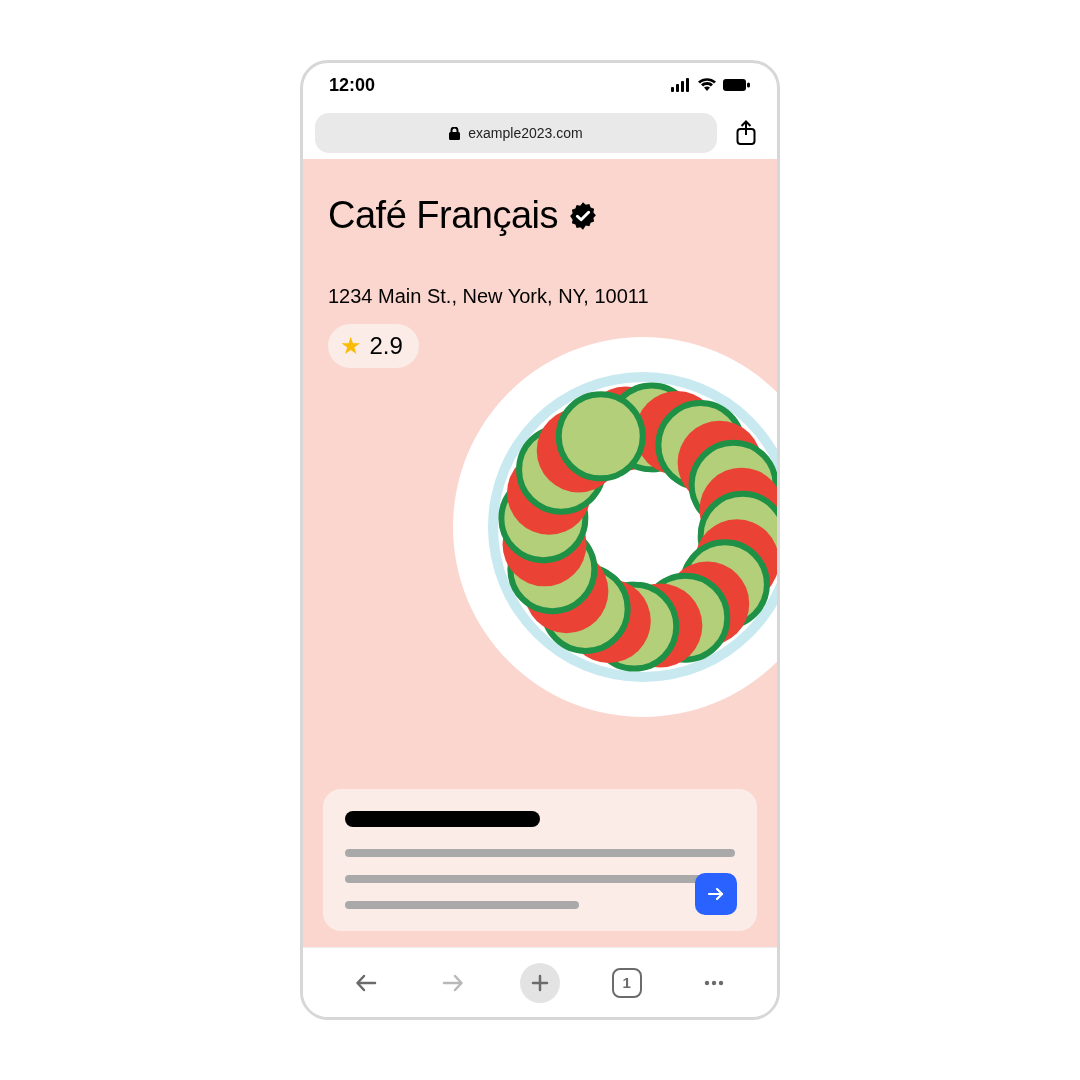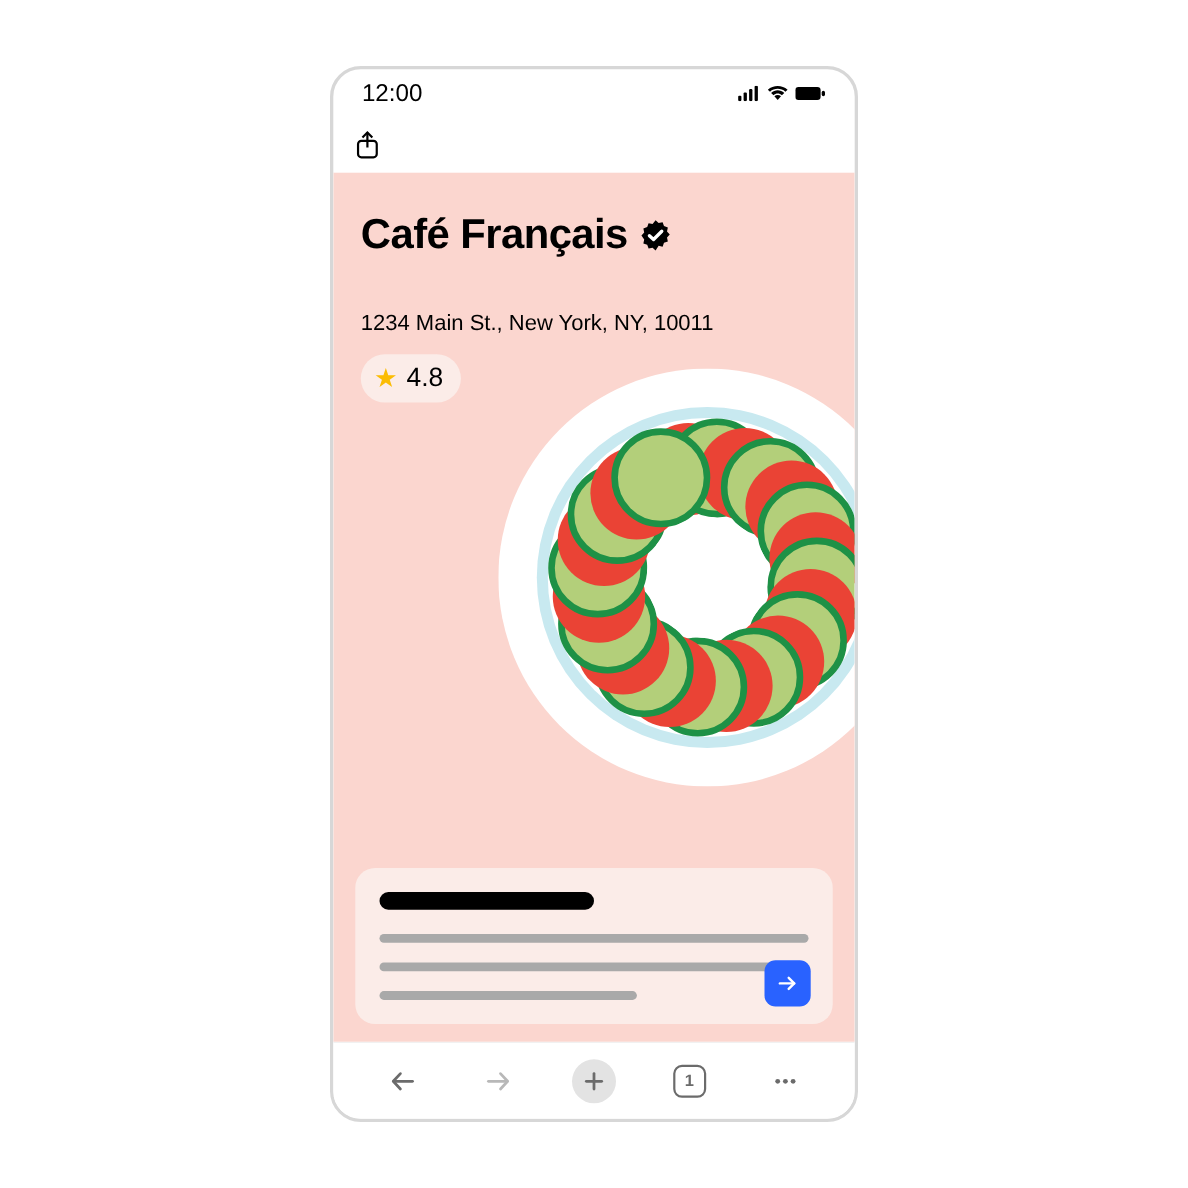--- a/index.html
+++ b/index.html
@@ -23,22 +23,22 @@
     background: #fff;
     display: flex;
     flex-direction: column;
   }
   .status-bar {
     height: 44px;
     display: flex;
     align-items: center;
     justify-content: space-between;
     padding: 0 26px 0 26px;
-    font-size: 22px;
-    font-weight: 400;
+    font-size: 18px;
+    font-weight: 700;
     color: #000;
   }
   .status-right { display:flex; align-items:center; gap:6px; }
   .addr-row {
     padding: 6px 12px;
     display:flex;
     gap:10px;
     align-items:center;
   }
   .addr-bar {
@@ -66,21 +66,21 @@
     overflow:hidden;
   }
   .title-row {
     padding: 35px 25px 0 25px;
     display:flex;
     align-items:center;
     gap:10px;
   }
   .title {
     font-size:38px;
-    font-weight:700;
+    font-weight:400;
     color:#000;
     letter-spacing:-0.5px;
   }
   .address {
     padding: 8px 25px 0 25px;
     font-size:20px;
     font-weight:500;
     color:#000;
     margin-top:40px;
   }
@@ -181,20 +181,27 @@
           <path d="M1 3.5 C6 -1 14 -1 19 3.5 L17 5.4 C13 1.9 7 1.9 3 5.4 Z" fill="#000"></path>
         </svg>
       <svg width="28" height="14" viewBox="0 0 28 14">
           <rect x="0" y="1" width="23" height="12" rx="3" fill="#000"></rect>
           <rect x="24" y="4.5" width="3" height="5" rx="1.5" fill="#000"></rect>
         </svg>
     </div>
   </div>
 
   <div class="addr-row">
+    <div class="addr-bar">
+      <svg width="11" height="13" viewBox="0 0 11 13">
+          <rect x="0" y="5" width="11" height="8" rx="1.5" fill="#000"></rect>
+          <path d="M2.5 5 V3.5 a3 3 0 0 1 6 0 V5" stroke="#000" stroke-width="2" fill="none"></path>
+        </svg>
+      <span>example2023.com</span>
+    </div>
     <div class="share-btn">
       <svg width="22" height="26" viewBox="0 0 22 26">
           <rect x="2.5" y="9" width="17" height="15" rx="3" stroke="#000" stroke-width="2" fill="none"></rect>
           <line x1="11" y1="1.5" x2="11" y2="15" stroke="#000" stroke-width="2"></line>
           <polyline points="6.5,6 11,1.5 15.5,6" stroke="#000" stroke-width="2" fill="none"></polyline>
         </svg>
     </div>
   </div>
 
   <div class="content">
@@ -203,21 +210,21 @@
       <span class="title">Café Français</span>
       <svg width="30" height="30" viewBox="0 0 24 24">
         <path fill="#000" d="M12 1l2.2 2 2.9-.6 1 2.8 2.8 1-.6 2.9 2 2.2-2 2.2.6 2.9-2.8 1-1 2.8-2.9-.6L12 23l-2.2-2-2.9.6-1-2.8-2.8-1 .6-2.9L1.7 12l2-2.2-.6-2.9 2.8-1 1-2.8 2.9.6z"></path>
         <polyline points="7.5,12.2 10.5,15 16.5,9" stroke="#fff" stroke-width="2.4" fill="none" stroke-linecap="round" stroke-linejoin="round"></polyline>
       </svg>
     </div>
     <div class="address">1234 Main St., New York, NY, 10011</div>
 
     <div class="rating-pill">
       <span class="star">★</span>
-      <span>4.8</span>
+      <span>2.9</span>
     </div>
 
     <div class="plate-wrap">
       <svg width="380" height="380" viewBox="0 0 380 380">
         <circle cx="190" cy="190" r="190" fill="#fff"></circle>
         <circle cx="190" cy="190" r="155" fill="#c8e9f0"></circle>
         <circle cx="190" cy="190" r="145" fill="#fff"></circle>
         <g id="slices">
             <circle cx="172.63518223330698" cy="91.5192246987792" r="42" fill="#ea4335" stroke="#1e9146" stroke-width="0"></circle>
             <circle cx="172.63518223330698" cy="91.5192246987792" r="42" fill="none" stroke="#1e9146" stroke-width="0"></circle>

